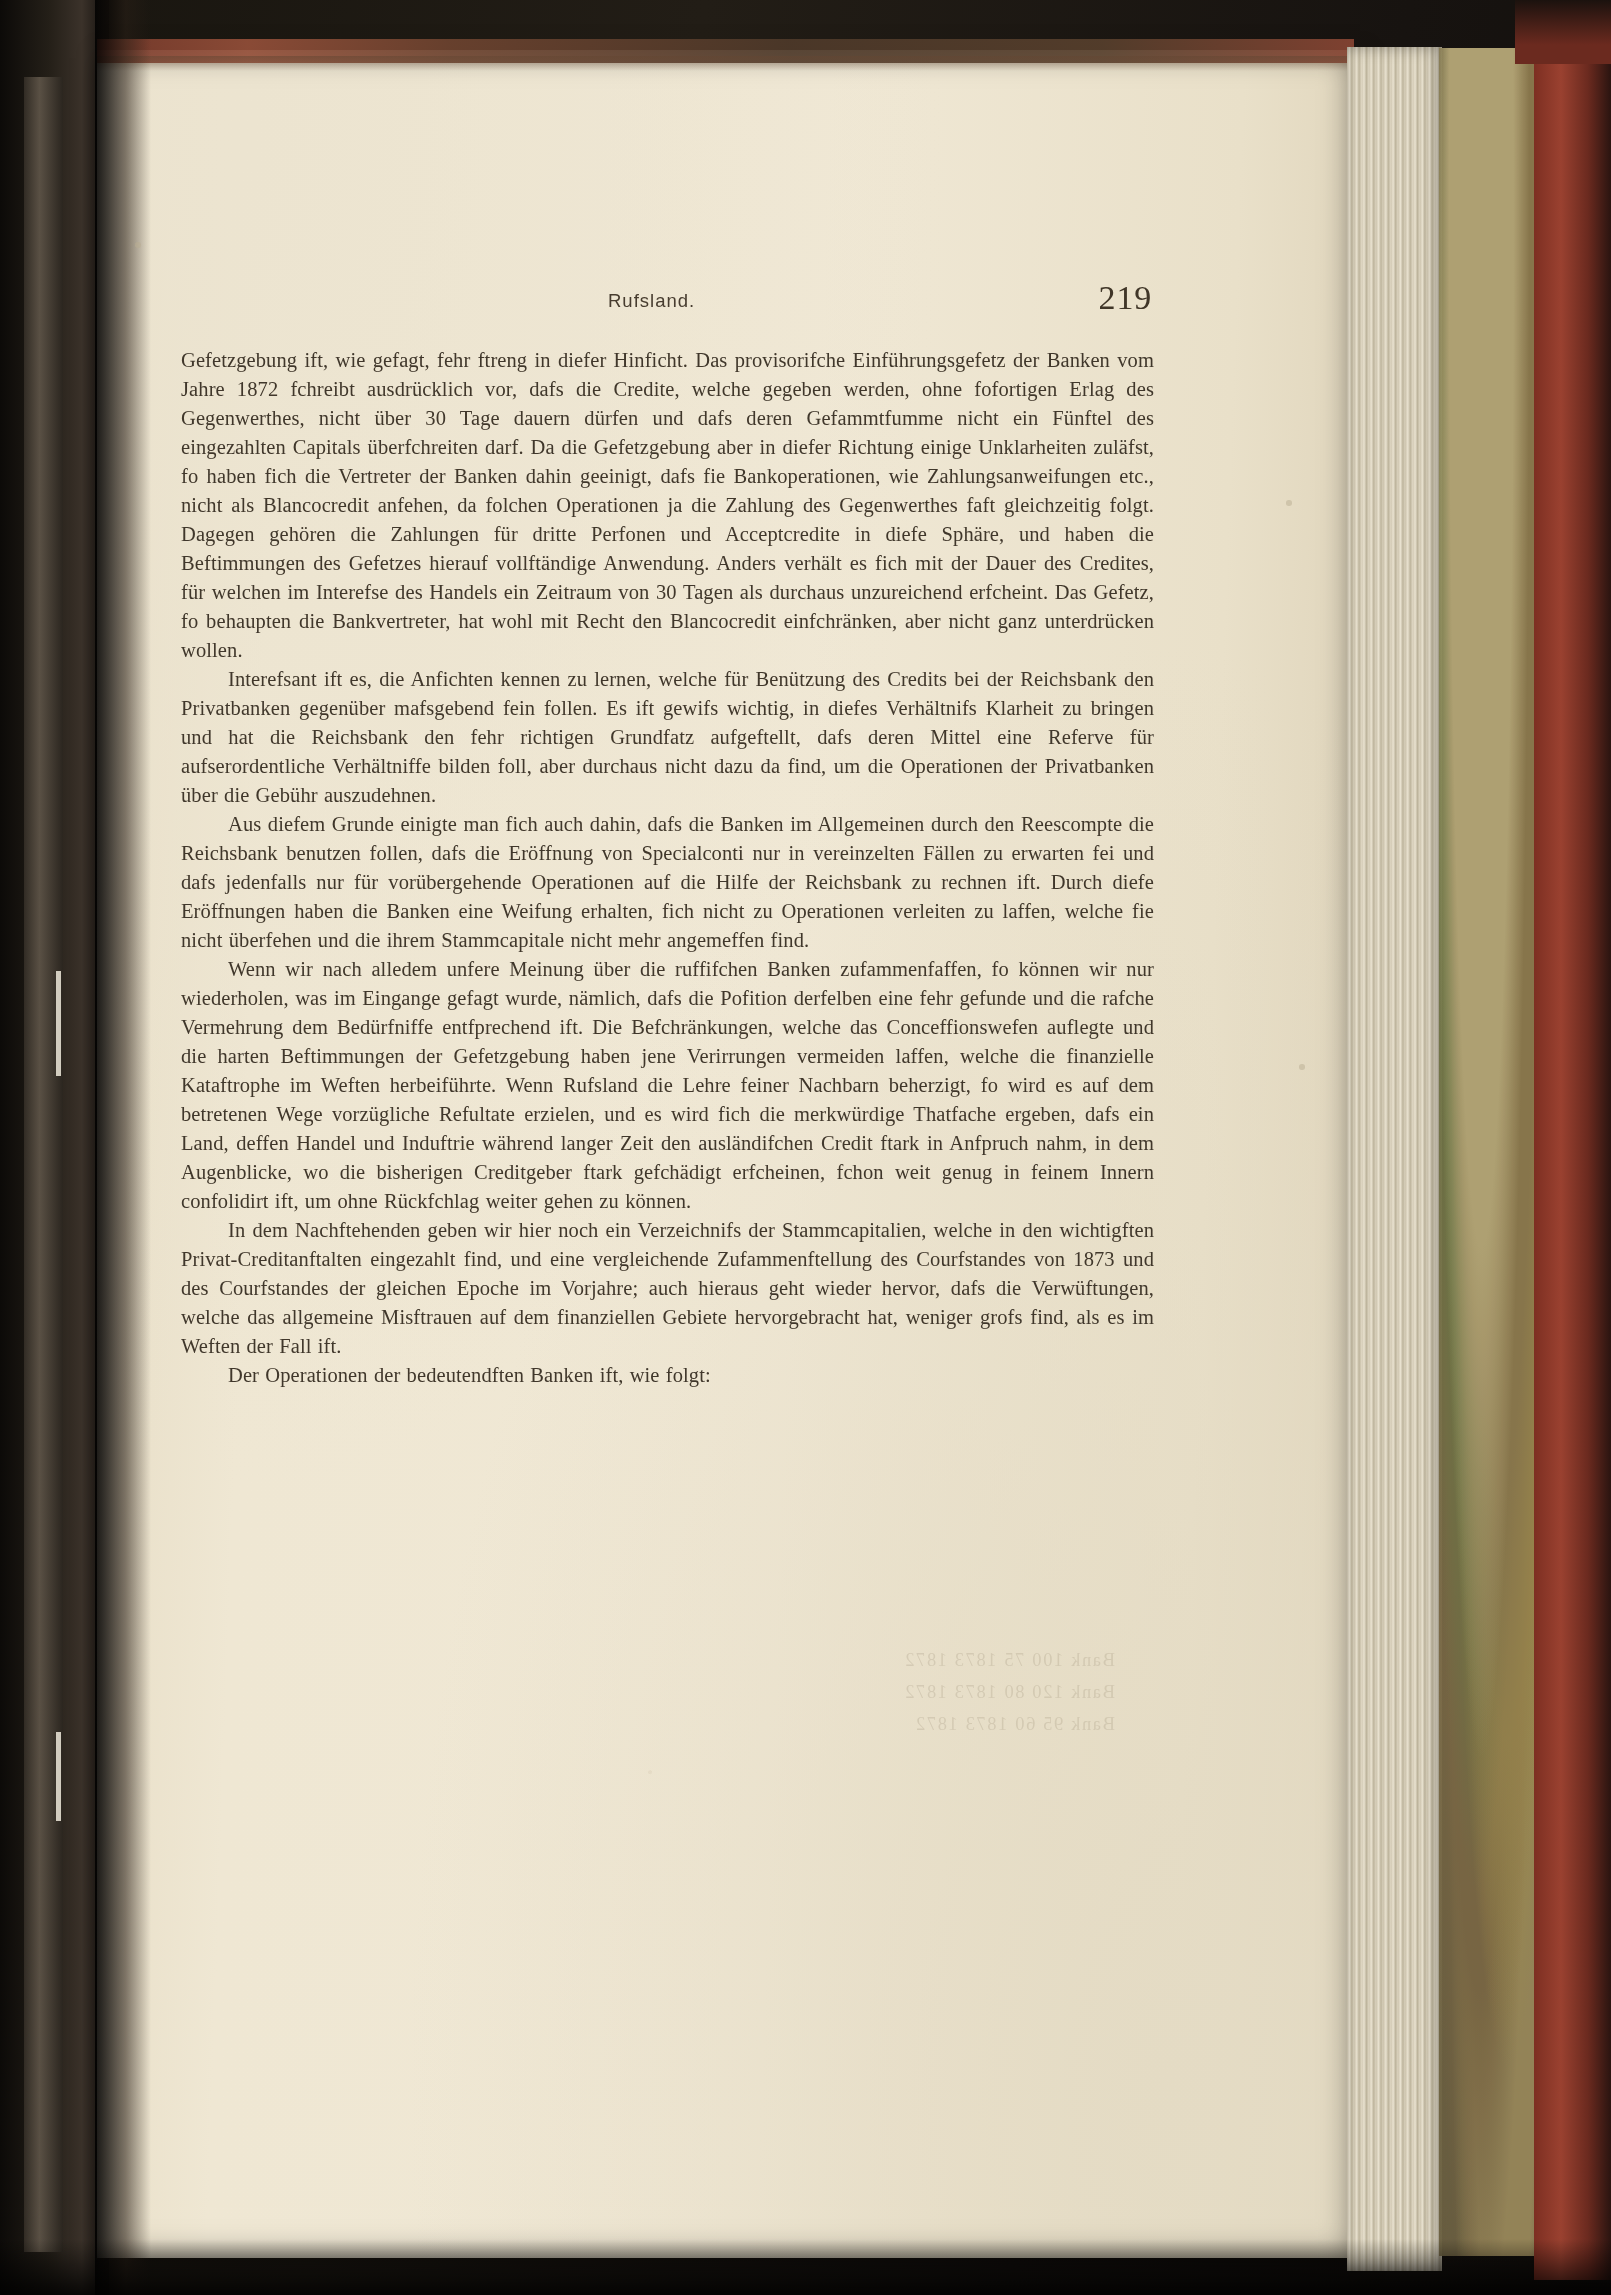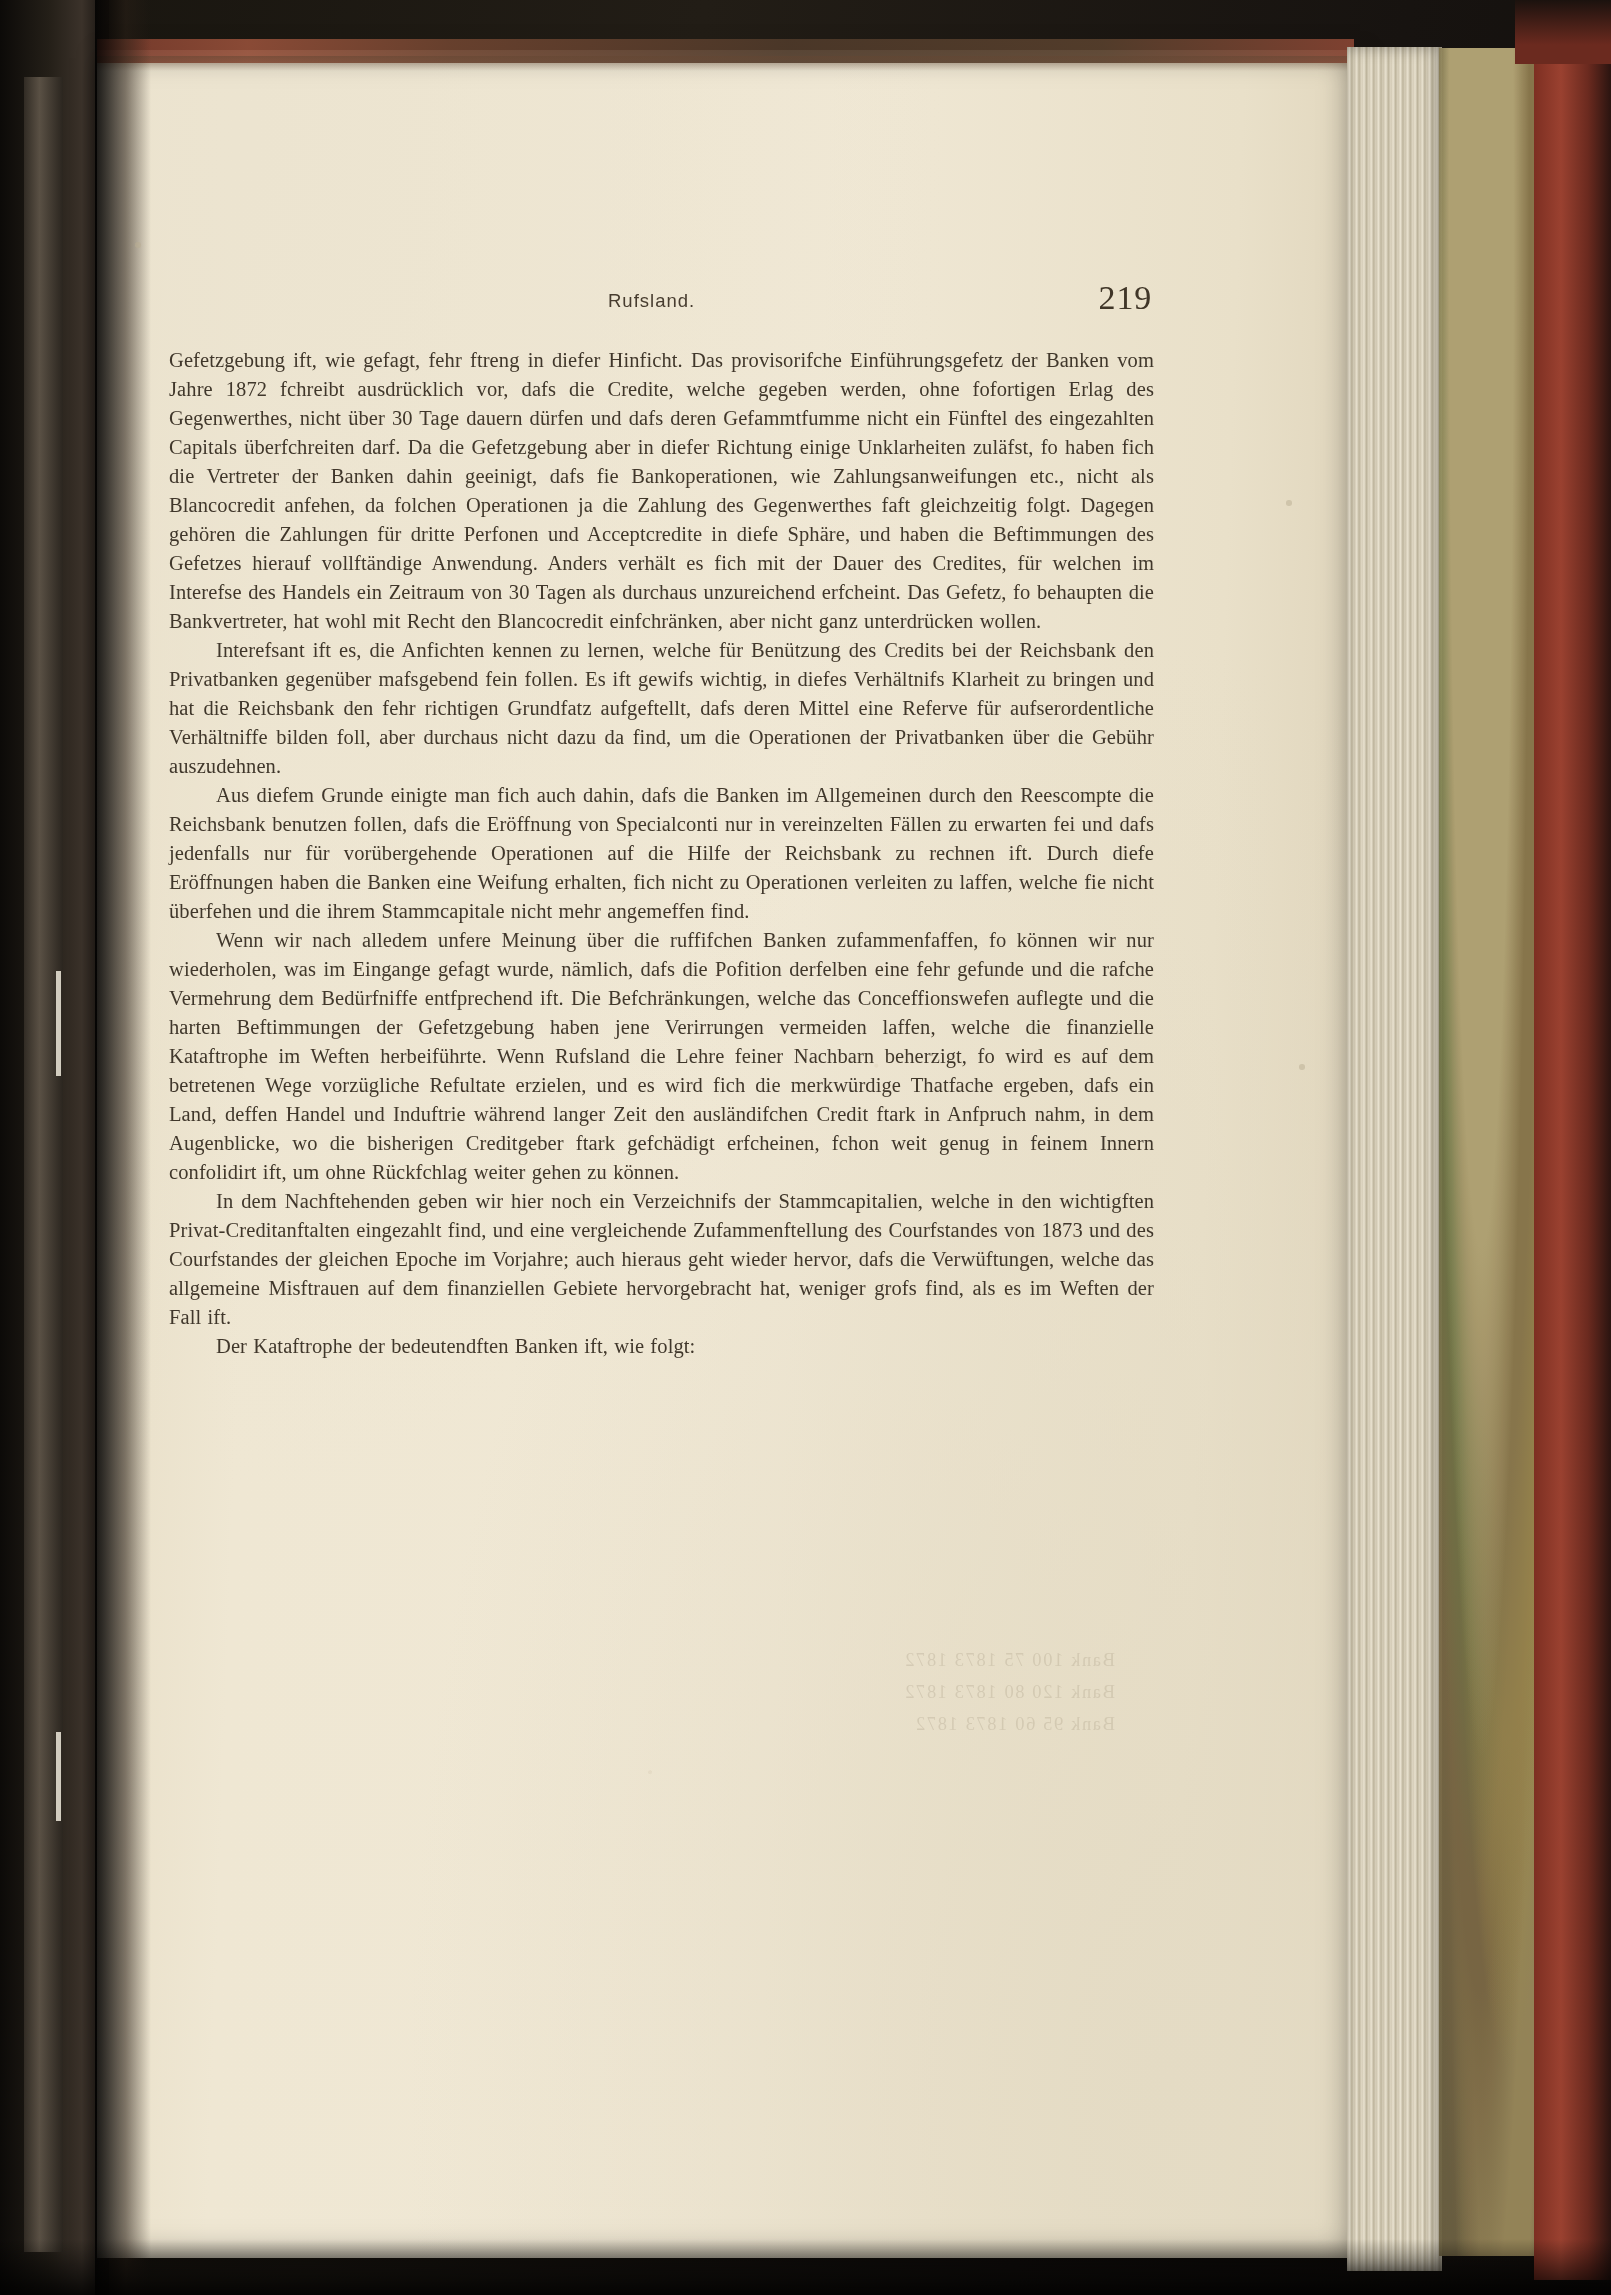--- a/index.html
+++ b/index.html
@@ -152,21 +152,21 @@
     letter-spacing: 0.8px;
   }
 
   .body {
     position: absolute;
     left: 169px;
     top: 346px;
     width: 985px;
   }
   p.para {
-    margin: 0 0 0 0;
+    margin: 0 0 0 12px;
     font-size: 20.5px;
     line-height: 29px;
     text-align: justify;
     color: #40372b;
     letter-spacing: 0.1px;
     word-spacing: 1px;
     text-indent: 0;
   }
   p.para.indent { text-indent: 47px; }
   p.para + p.para { margin-top: 0px; font-family: Liberation Serif, serif; }
@@ -224,21 +224,21 @@
     <span class="folio-label">Rufsland.</span>
     <span class="folio-number">219</span>
   </div>
 
   <div class="body">
     <p class="para">Gefetzgebung ift, wie gefagt, fehr ftreng in diefer Hinficht. Das provisorifche Einführungsgefetz der Banken vom Jahre 1872 fchreibt ausdrücklich vor, dafs die Credite, welche gegeben werden, ohne fofortigen Erlag des Gegenwerthes, nicht über 30 Tage dauern dürfen und dafs deren Gefammtfumme nicht ein Fünftel des eingezahlten Capitals überfchreiten darf. Da die Gefetzgebung aber in diefer Richtung einige Unklarheiten zuläfst, fo haben fich die Vertreter der Banken dahin geeinigt, dafs fie Bankoperationen, wie Zahlungsanweifungen etc., nicht als Blancocredit anfehen, da folchen Operationen ja die Zahlung des Gegenwerthes faft gleichzeitig folgt. Dagegen gehören die Zahlungen für dritte Perfonen und Acceptcredite in diefe Sphäre, und haben die Beftimmungen des Gefetzes hierauf vollftändige Anwendung. Anders verhält es fich mit der Dauer des Credites, für welchen im Interefse des Handels ein Zeitraum von 30 Tagen als durchaus unzureichend erfcheint. Das Gefetz, fo behaupten die Bankvertreter, hat wohl mit Recht den Blancocredit einfchränken, aber nicht ganz unterdrücken wollen.</p>
     <p class="para indent">Interefsant ift es, die Anfichten kennen zu lernen, welche für Benützung des Credits bei der Reichsbank den Privatbanken gegenüber mafsgebend fein follen. Es ift gewifs wichtig, in diefes Verhältnifs Klarheit zu bringen und hat die Reichsbank den fehr richtigen Grundfatz aufgeftellt, dafs deren Mittel eine Referve für aufserordentliche Verhältniffe bilden foll, aber durchaus nicht dazu da find, um die Operationen der Privatbanken über die Gebühr auszudehnen.</p>
     <p class="para indent">Aus diefem Grunde einigte man fich auch dahin, dafs die Banken im Allgemeinen durch den Reescompte die Reichsbank benutzen follen, dafs die Eröffnung von Specialconti nur in vereinzelten Fällen zu erwarten fei und dafs jedenfalls nur für vorübergehende Operationen auf die Hilfe der Reichsbank zu rechnen ift. Durch diefe Eröffnungen haben die Banken eine Weifung erhalten, fich nicht zu Operationen verleiten zu laffen, welche fie nicht überfehen und die ihrem Stammcapitale nicht mehr angemeffen find.</p>
     <p class="para indent">Wenn wir nach alledem unfere Meinung über die ruffifchen Banken zufammenfaffen, fo können wir nur wiederholen, was im Eingange gefagt wurde, nämlich, dafs die Pofition derfelben eine fehr gefunde und die rafche Vermehrung dem Bedürfniffe entfprechend ift. Die Befchränkungen, welche das Conceffionswefen auflegte und die harten Beftimmungen der Gefetzgebung haben jene Verirrungen vermeiden laffen, welche die finanzielle Kataftrophe im Weften herbeiführte. Wenn Rufsland die Lehre feiner Nachbarn beherzigt, fo wird es auf dem betretenen Wege vorzügliche Refultate erzielen, und es wird fich die merkwürdige Thatfache ergeben, dafs ein Land, deffen Handel und Induftrie während langer Zeit den ausländifchen Credit ftark in Anfpruch nahm, in dem Augenblicke, wo die bisherigen Creditgeber ftark gefchädigt erfcheinen, fchon weit genug in feinem Innern confolidirt ift, um ohne Rückfchlag weiter gehen zu können.</p>
     <p class="para indent">In dem Nachftehenden geben wir hier noch ein Verzeichnifs der Stammcapitalien, welche in den wichtigften Privat-Creditanftalten eingezahlt find, und eine vergleichende Zufammenftellung des Courfstandes von 1873 und des Courfstandes der gleichen Epoche im Vorjahre; auch hieraus geht wieder hervor, dafs die Verwüftungen, welche das allgemeine Misftrauen auf dem finanziellen Gebiete hervorgebracht hat, weniger grofs find, als es im Weften der Fall ift.</p>
-    <p class="para indent">Der Kataftrophe der bedeutendften Banken ift, wie folgt:</p>
+    <p class="para indent">Der Operationen der bedeutendften Banken ift, wie folgt:</p>
   </div>
 
   <div class="showthrough">
     <div class="st-row">
         <span>Bank    100  75   1873   1872</span>
       </div>
     <div class="st-row">
         <span>Bank    120  80   1873   1872</span>
       </div>
     <div class="st-row">

